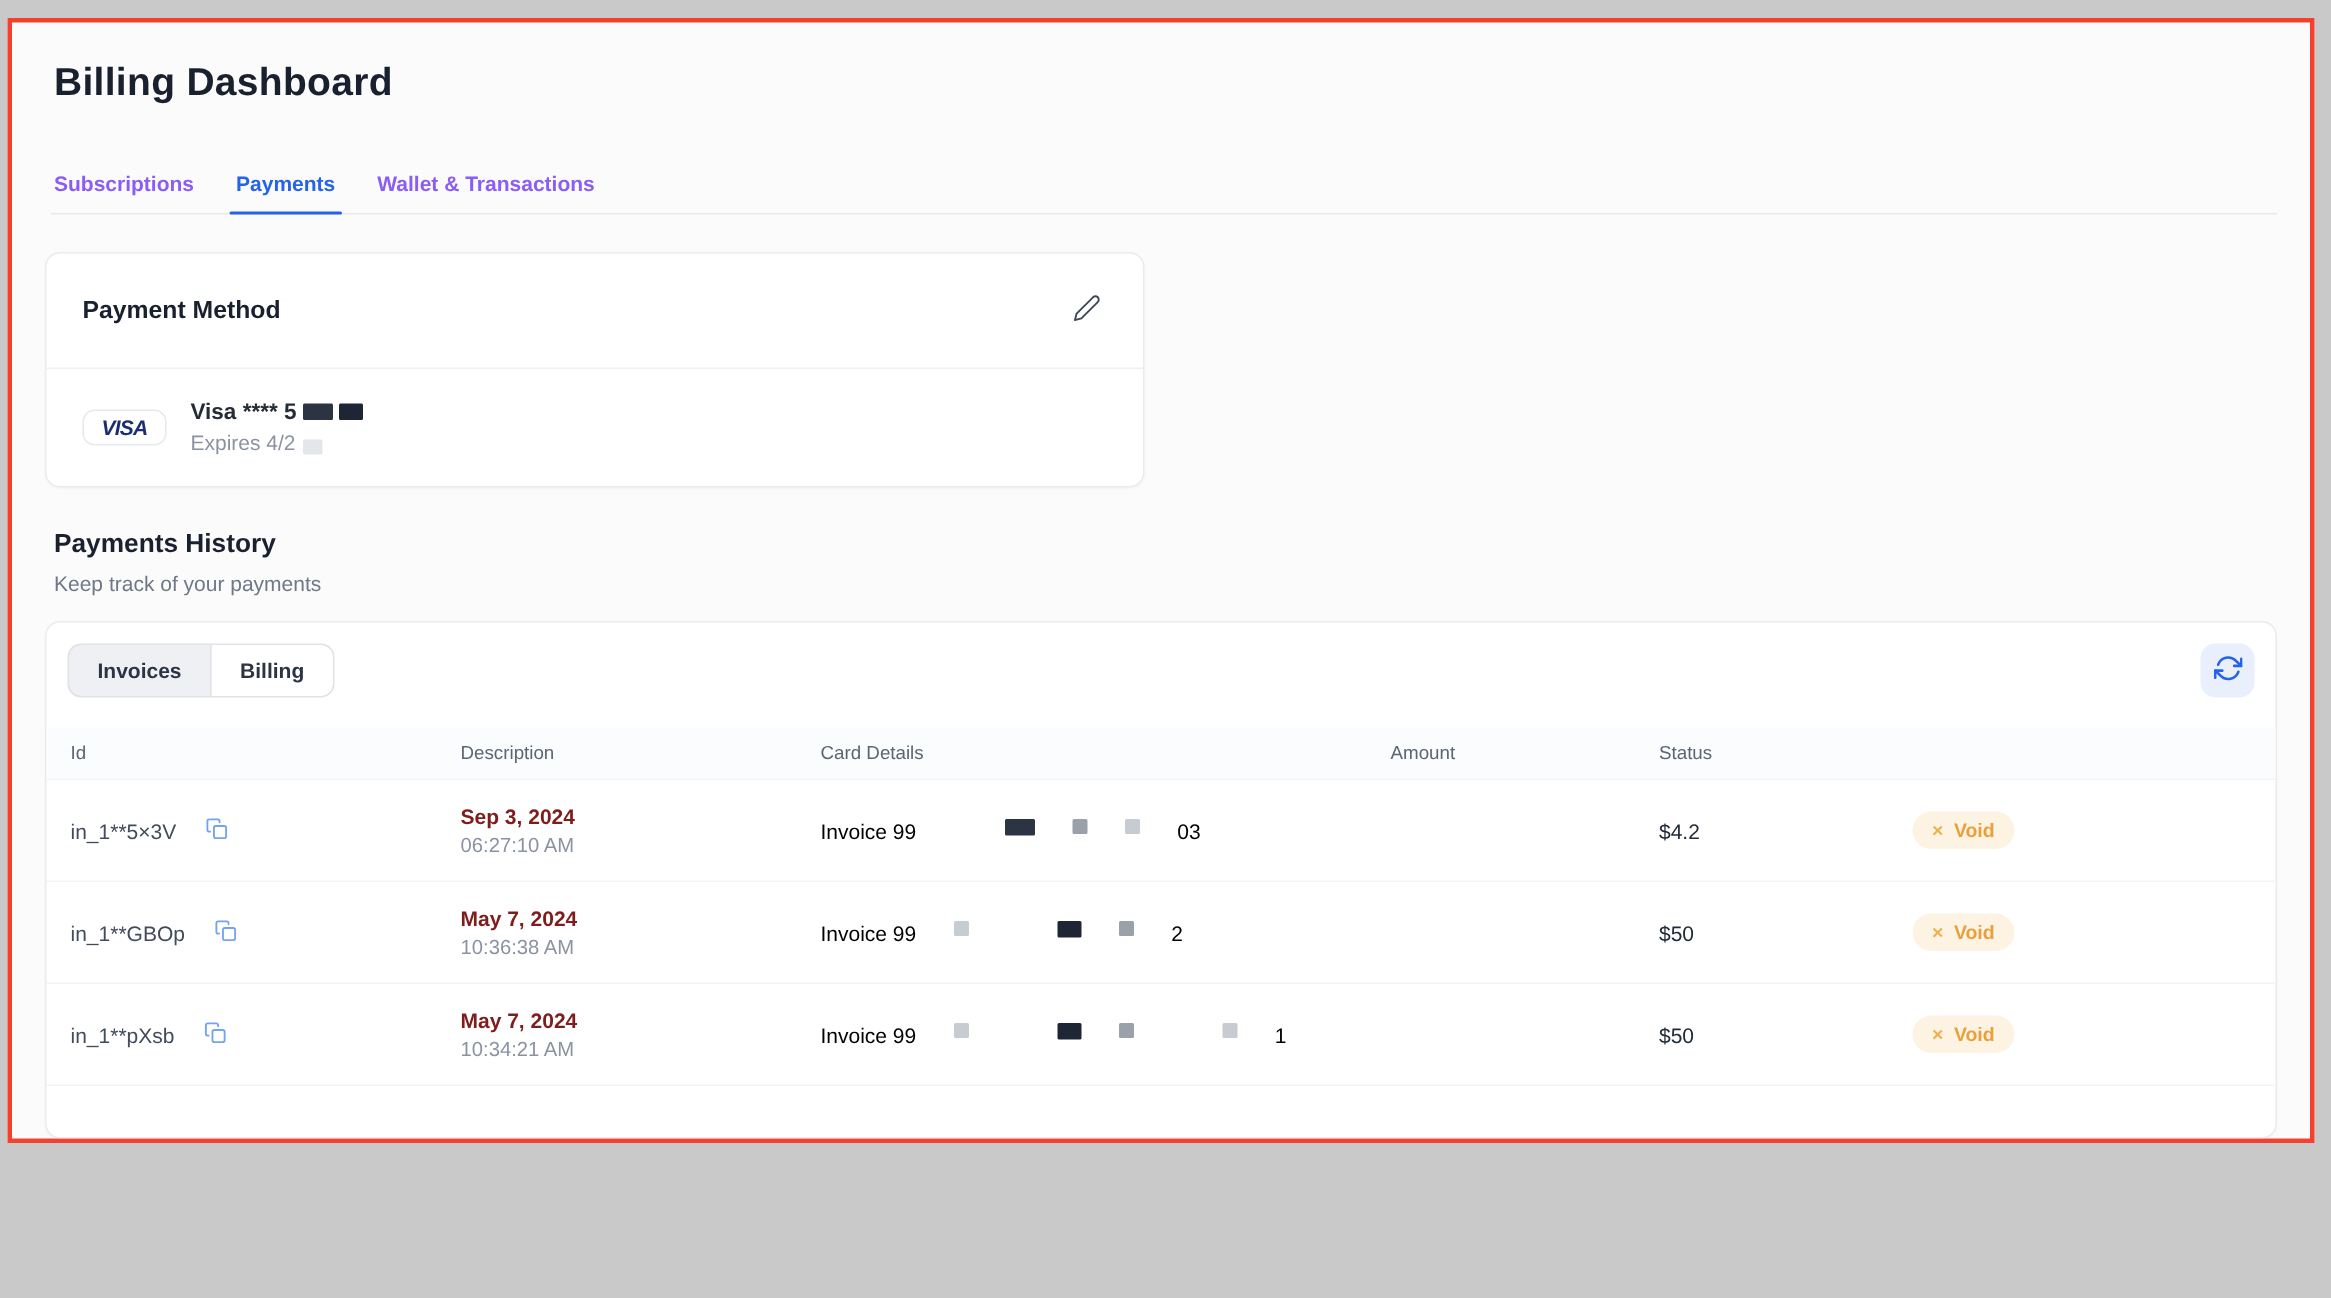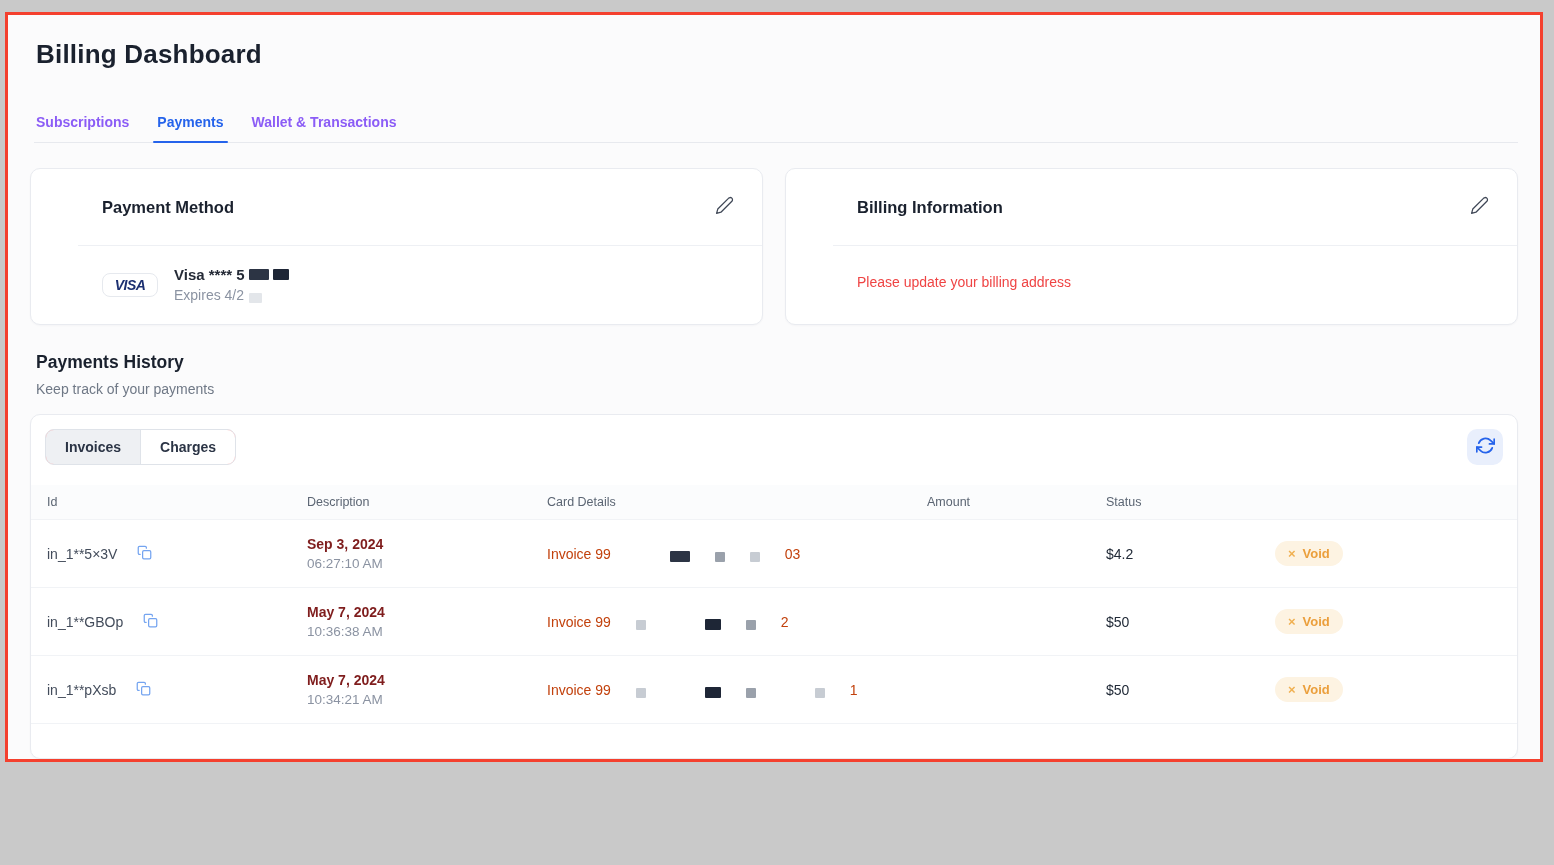--- a/index.html
+++ b/index.html
@@ -31,21 +31,20 @@
   .tab.active::after {
     content:""; position:absolute; left:-2px; right:-2px; bottom:-1px;
     height:2px; background:#2563eb; border-radius:2px;
   }
 
   
   .cards { display:grid; grid-template-columns:1fr 1fr; gap:22px; margin-top:25px; }
   .card {
     background:#ffffff; border:1px solid #e9ebf0; border-radius:10px;
     box-shadow:0 1px 2px rgba(20,30,60,.03);
-    padding-left:47px;
   }
   .card-header {
     display:flex; align-items:center; justify-content:space-between;
     padding:0 24px; height:77px; border-bottom:1px solid #eef0f4;
   }
   .card-title { font-size:16.5px; font-weight:700; color:#1a212e; }
   .icon-btn { background:none; border:none; cursor:pointer; display:flex; align-items:center; padding:4px; }
   .card-body { padding:20px 24px; min-height:78px; }
 
   .pm-row { display:flex; align-items:center; gap:16px; }
@@ -100,21 +99,21 @@
   }
   .th {
     font-size:12.5px; color:#5b6573; padding:10px 0 10px 16px; font-weight:400;
   }
   .tbl-row { height:68px; align-items:center; border-bottom:1px solid #f1f3f6; }
   .td { padding-left:16px; font-size:14px; color:#434c5b; }
   .id-cell { display:flex; align-items:center; gap:20px; }
   .copy-btn { background:none; border:none; cursor:pointer; display:flex; padding:0; }
   .date-main { font-size:14px; font-weight:700; color:#7f1d1d; }
   .date-time { font-size:13.5px; color:#8b93a2; margin-top:4px; }
-  .desc-cell { display:flex; align-items:flex-end; gap:25px; color:#c2410c; }
+  .desc-cell { display:flex; align-items:flex-start; gap:25px; color:#000000; }
   .desc-cell .gap { width:9px; }
   .amount-cell { font-weight:400; color:#222b38; }
   .badge {
     display:inline-flex; align-items:center; gap:7px;
     background:#fdf3e2; color:#eb9f3c; font-size:13px; font-weight:600;
     border-radius:999px; padding:5px 13px;
   }
   .badge .x { color:#f0b051; font-size:13px; }
   .tbl-footer { height:34px; }
 </style>
@@ -157,47 +156,32 @@
             </div>
             <div class="pm-line2">
               <span>Expires 4/2</span>
               <span class="redact r-xlt"></span>
             </div>
           </div>
         </div>
       </div>
     </div>
 
-    <div class="card">
-      <div class="card-header">
-        <div class="card-title">Billing Information</div>
-        <button class="icon-btn">
-          <span>
-            <svg width="19" height="19" viewBox="0 0 24 24" fill="none" stroke="#3f4756" stroke-width="1.6" stroke-linecap="round" stroke-linejoin="round">
-              <path d="M17 3a2.85 2.85 0 1 1 4 4L7.5 20.5 2 22l1.5-5.5L17 3z"></path>
-            </svg>
-          </span>
-        </button>
-      </div>
-      <div class="card-body">
-        <div class="alert-text">Please update your billing address</div>
-      </div>
-    </div>
 
   </div>
 
   <h2 class="ph-heading">Payments History</h2>
   <div class="ph-sub">Keep track of your payments</div>
 
   <div class="history-card">
 
     <div class="toolbar">
       <div class="segmented">
         <button class="segment active">Invoices</button>
-        <button class="segment">Charges</button>
+        <button class="segment">Billing</button>
       </div>
       <button class="refresh-btn">
         <span>
           <svg width="19" height="19" viewBox="0 0 24 24" fill="none" stroke="#2563eb" stroke-width="2.2" stroke-linecap="round" stroke-linejoin="round">
             <polyline points="23 4 23 10 17 10"></polyline>
             <polyline points="1 20 1 14 7 14"></polyline>
             <path d="M3.51 9a9 9 0 0 1 14.85-3.36L23 10M1 14l4.64 4.36A9 9 0 0 0 20.49 15"></path>
           </svg>
         </span>
       </button>

